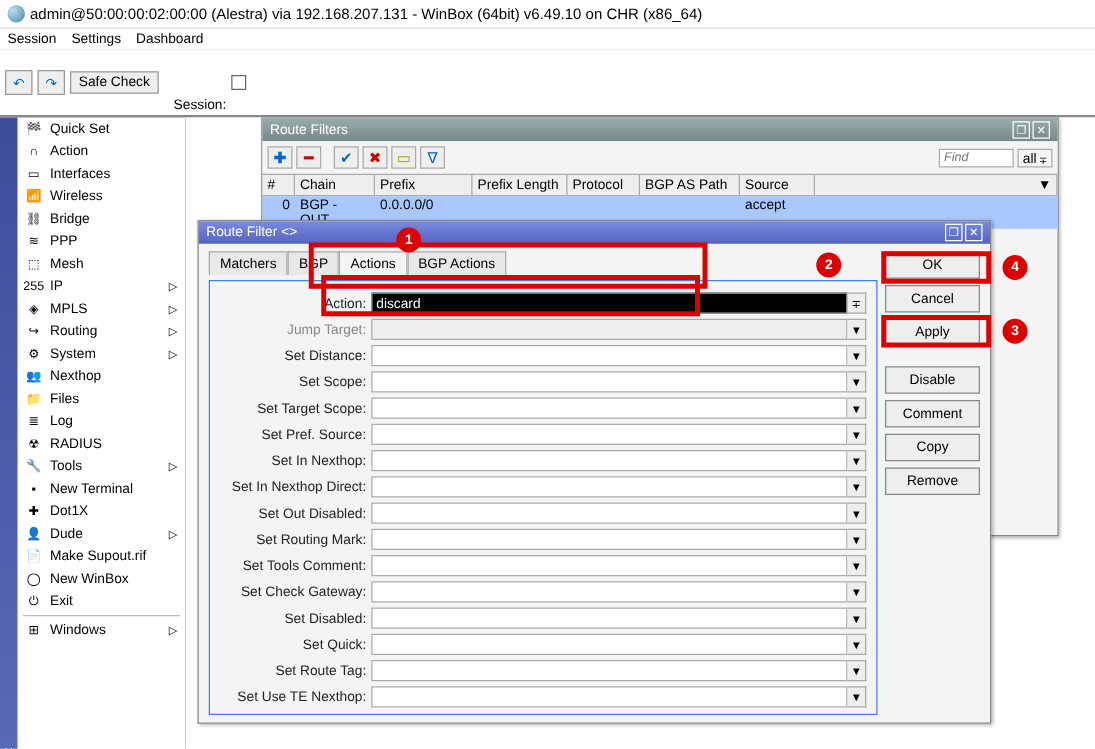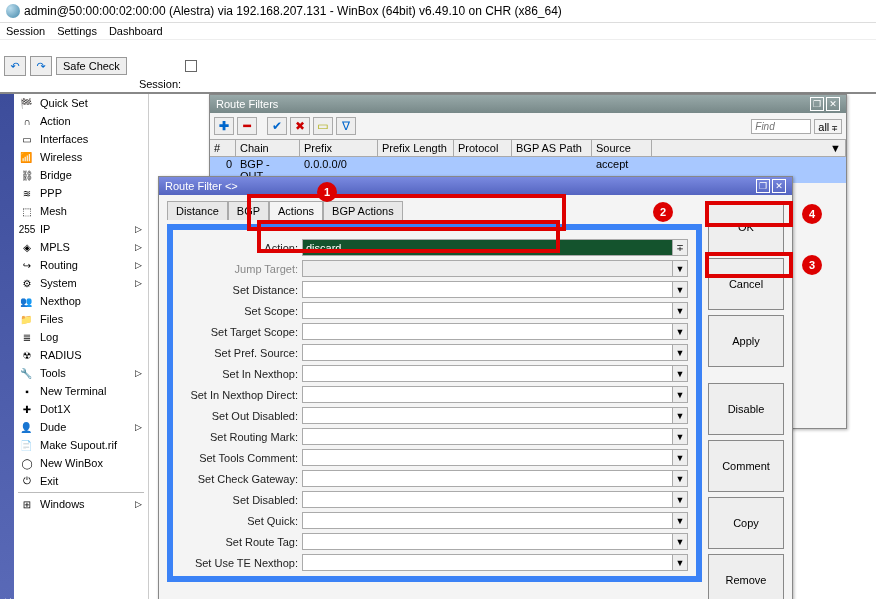--- a/index.html
+++ b/index.html
@@ -32,25 +32,25 @@
 .find-box input { width: 60px; font-size: 10px; font-style: italic; color: #888; border: 1px solid #aaa; padding: 1px 3px; }
 .find-box .combo { border: 1px solid #aaa; padding: 0 3px; display: flex; align-items: flex-end; gap: 2px; font-size: 11px; }
 .table-head { display: flex; background: #eee; border-top: 1px solid #aaa; border-bottom: 1px solid #aaa; }
 .th { border-right: 1px solid #aaa; padding: 2px 4px; font-size: 11px; }
 .table-row { display: flex; background: #a8c8ff; }
 .td { padding: 1px 4px; font-size: 11px; }
 .route-filter-win { top: 82px; left: 9px; width: 635px; }
 .rf-body { padding: 6px 8px; display: flex; gap: 6px; }
 .rf-left { flex: 1; }
 .rf-right { width: 76px; display: flex; flex-direction: column; gap: 5px; }
-.rf-btn { border: 1px solid #888; background: #eee; padding: 19px 4px; font-size: 11px; cursor: pointer; text-align: center; }
+.rf-btn { border: 1px solid #888; background: #eee; padding: 4px 4px; font-size: 11px; cursor: pointer; text-align: center; }
 .tabs { display: flex; margin-bottom: 4px; }
 .tab { border: 1px solid #aaa; border-bottom: none; padding: 3px 8px; font-size: 11px; background: #e8e8e8; cursor: pointer; }
 .tab.active { background: #f4f4f4; border-bottom: 1px solid #f4f4f4; margin-bottom: -1px; }
-.tabs-content { border: 6px solid #3b82f6; padding: 8px 8px 2px 8px; max-height: 380px; }
+.tabs-content { border: 1px solid #3b82f6; padding: 8px 8px 2px 8px; max-height: 380px; }
 .form-row { display: flex; align-items: center; margin-bottom: 2px; height: 19px; }
 .form-row label { width: 117px; text-align: right; margin-right: 4px; color: #222; font-size: 11px; }
 .form-row label.dim { color: #888; }
 .form-row .field { flex: 1; display: flex; }
 .form-row input, .form-row .select { flex: 1; border: 1px solid #aaa; padding: 1px 3px; font-size: 11px; height: 17px; }
 .form-row .select { background: #fff; display: flex; align-items: center; }
 .form-row .arrow-btn { width: 15px; height: 17px; border: 1px solid #aaa; border-left: none; display: flex; align-items: center; justify-content: center; font-size: 9px; background: #eee; cursor: pointer; }
 .annotation { position: absolute; border: 4px solid #d00; pointer-events: none; }
 .annot-circle { position: absolute; width: 20px; height: 20px; border-radius: 50%; background: #d00; color: #fff; display: flex; align-items: center; justify-content: center; font-size: 11px; font-weight: bold; }
 .tri { font-size: 8px; }
@@ -232,30 +232,30 @@
       <div class="win-title">
         <span>Route Filter &lt;&gt;</span>
         <div class="win-controls">
           <div class="win-ctrl">❐</div>
           <div class="win-ctrl">✕</div>
         </div>
       </div>
       <div class="rf-body">
         <div class="rf-left">
           <div class="tabs">
-            <div class="tab">Distance</div>
+            <div class="tab">Matchers</div>
             <div class="tab">BGP</div>
             <div class="tab active">Actions</div>
             <div class="tab">BGP Actions</div>
           </div>
           <div class="tabs-content" id="form-rows">
               <div class="form-row">
                 <label>Action:</label>
                 <div class="field">
-                  <div class="select" style="background:#14532d;color:#fff">discard</div>
+                  <div class="select" style="background:#000000;color:#fff">discard</div>
                   <div class="arrow-btn">∓</div>
                 </div>
               </div>
               <div class="form-row">
                 <label class="dim">Jump Target:</label>
                 <div class="field">
                   <input type="text" disabled="" style="background: rgb(238, 238, 238);">
                   <div class="arrow-btn">▼</div>
                 </div>
               </div>

